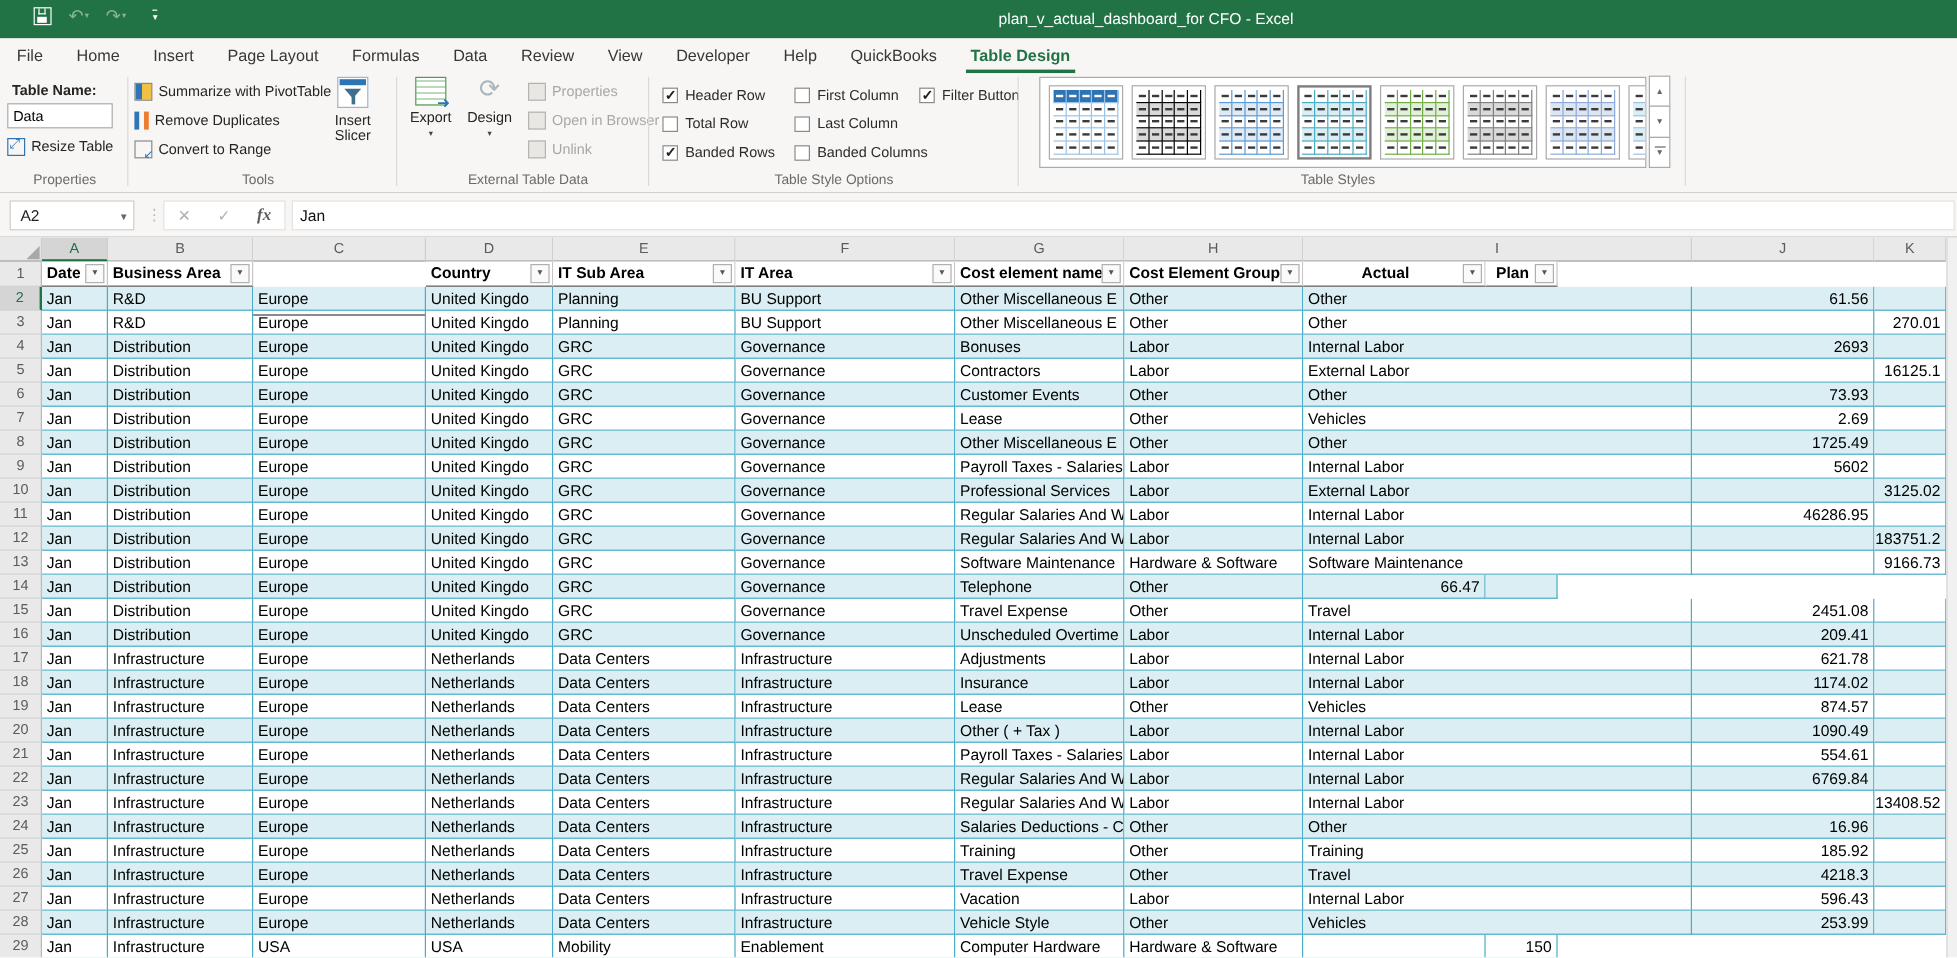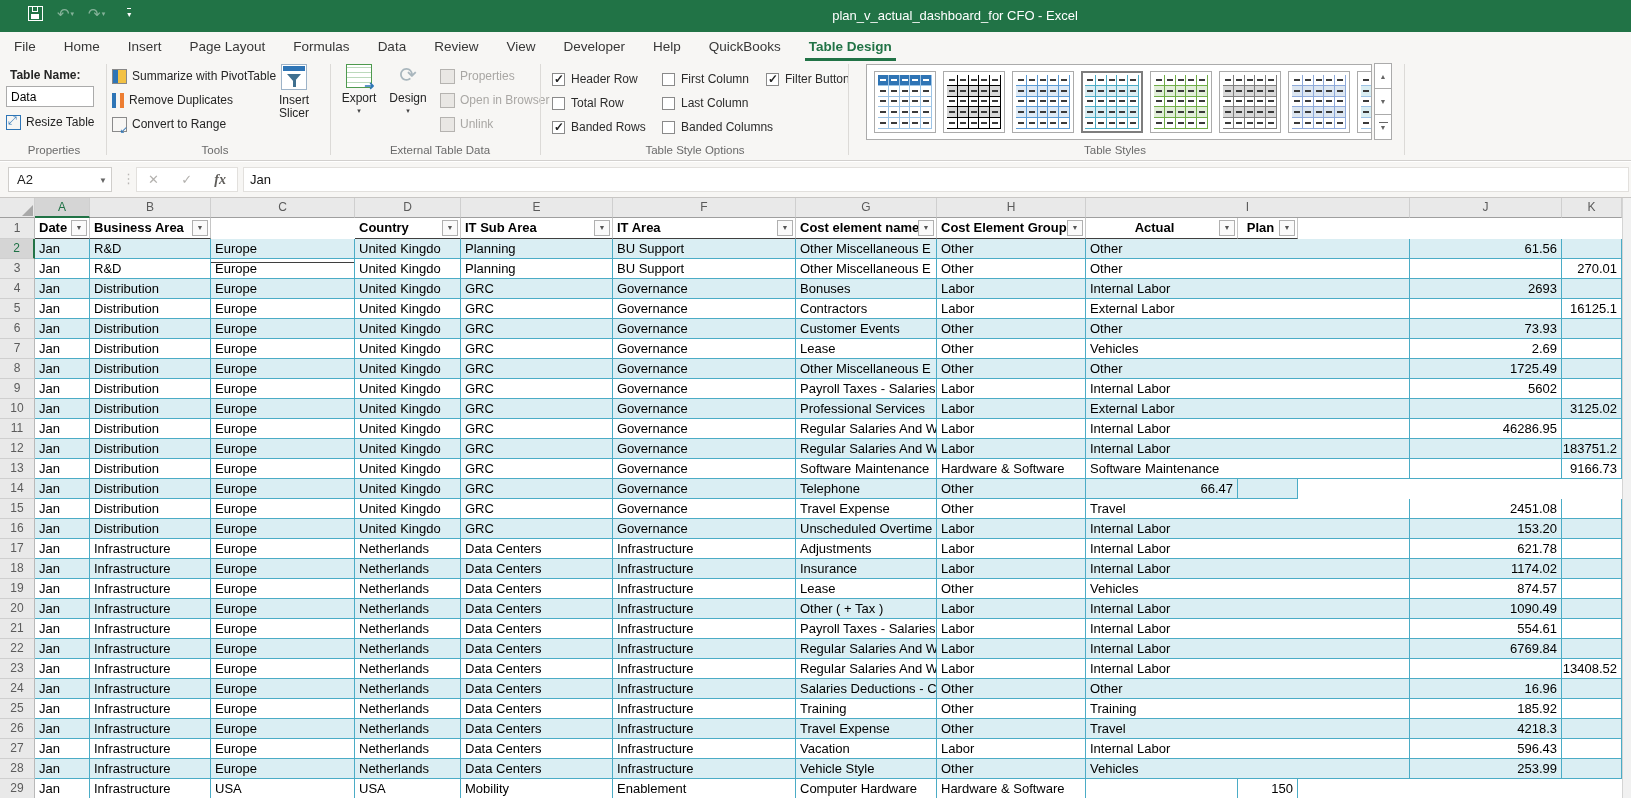--- a/index.html
+++ b/index.html
@@ -1151,21 +1151,21 @@
         <div class="gut" style="width: 35px;">16</div>
         <div class="c" style="width: 55px;">Jan</div>
         <div class="c" style="width: 121px;">Distribution</div>
         <div class="c" style="width: 144px;">Europe</div>
         <div class="c" style="width: 106px;">United Kingdo</div>
         <div class="c" style="width: 152px;">GRC</div>
         <div class="c" style="width: 183px;">Governance</div>
         <div class="c" style="width: 141px;">Unscheduled Overtime</div>
         <div class="c" style="width: 149px;">Labor</div>
         <div class="c" style="width: 324px;">Internal Labor</div>
-        <div class="c num" style="width: 152px;">153.20</div>
+        <div class="c num" style="width: 152px;">209.41</div>
         <div class="c num" style="width: 60px;"></div>
       </div>
       <div class="row">
         <div class="gut" style="width: 35px;">17</div>
         <div class="c" style="width: 55px;">Jan</div>
         <div class="c" style="width: 121px;">Infrastructure</div>
         <div class="c" style="width: 144px;">Europe</div>
         <div class="c" style="width: 106px;">Netherlands</div>
         <div class="c" style="width: 152px;">Data Centers</div>
         <div class="c" style="width: 183px;">Infrastructure</div>

